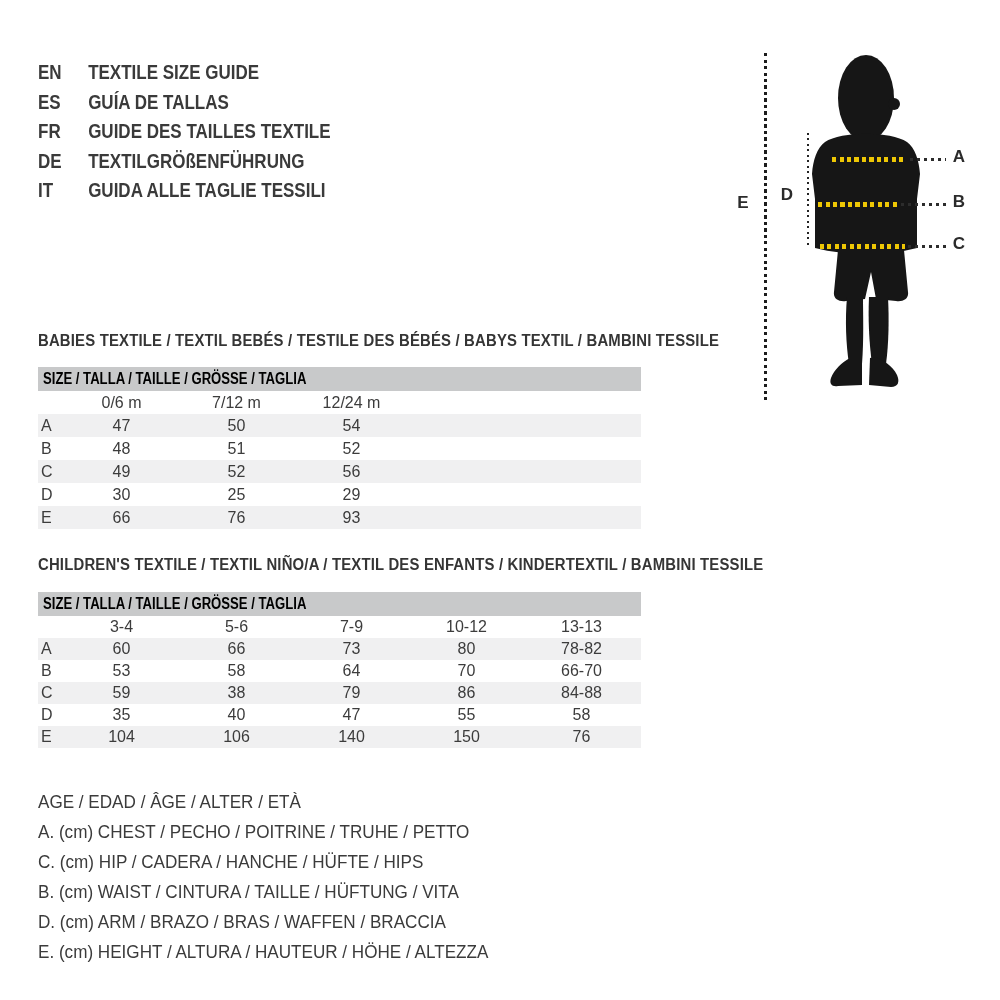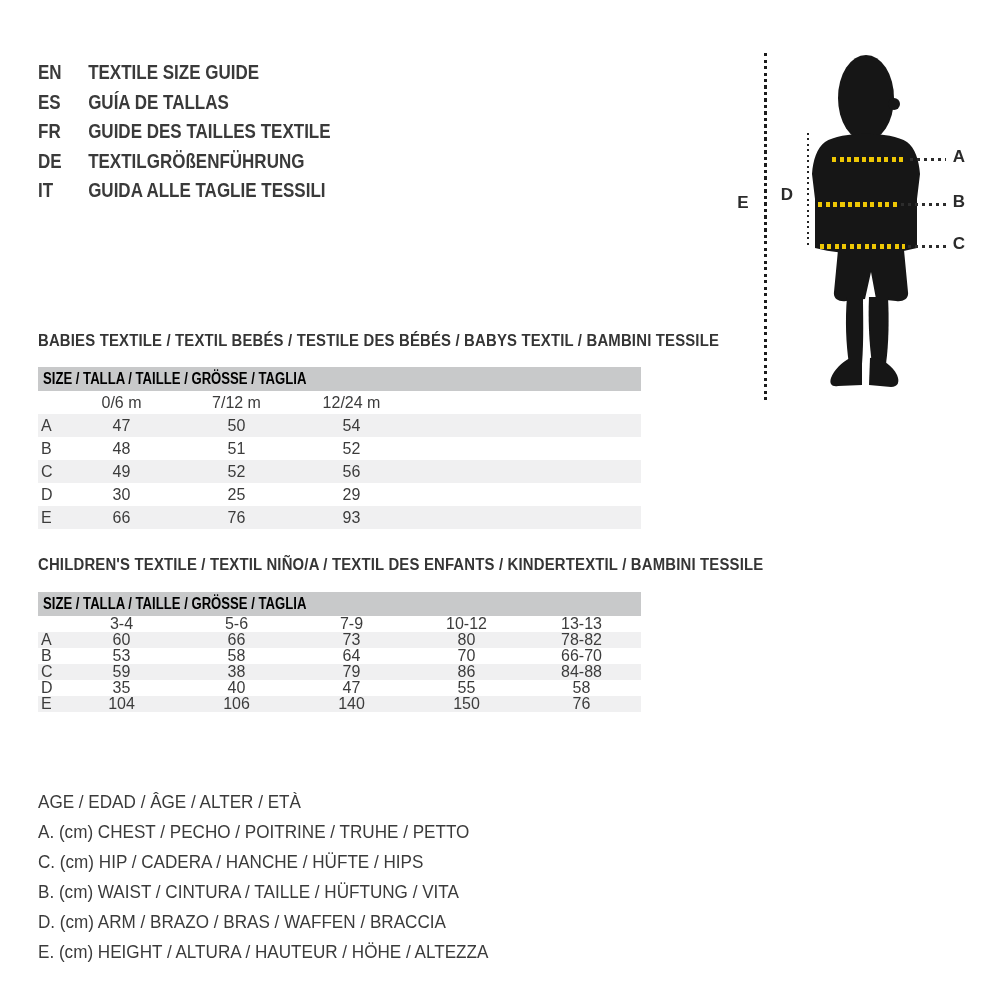--- a/index.html
+++ b/index.html
@@ -19,21 +19,21 @@
   
   .sec-title { font-size:16px; font-weight:bold; color:#353535; letter-spacing:.2px;
                transform:scaleX(.93); transform-origin:0 50%; white-space:nowrap; }
 
   
   .tbl { width:603px; font-size:16px; color:#3c3c3c; }
   .bar { height:24px; background:#c8c9ca; display:flex; align-items:center; padding-left:5px;
          font-weight:bold; color:#000000; }
   .bar .sx { transform:scaleX(.82); }
   .trow { display:flex; align-items:center; }
-  .r23 { height:23px; } .r22 { height:16px; }
+  .r23 { height:23px; } .r22 { height:22px; }
   .alt { background:#f0f0f1; }
   .c0 { width:26px; padding-left:3px; }
   .cd { width:115px; text-align:center; }
 
   
   .legend-line { height:30px; display:flex; align-items:center; }
   .legend-line > span { font-size:18px; color:#3b3b3b; transform:scaleX(.95);
                         transform-origin:0 50%; white-space:nowrap; }
 
   

